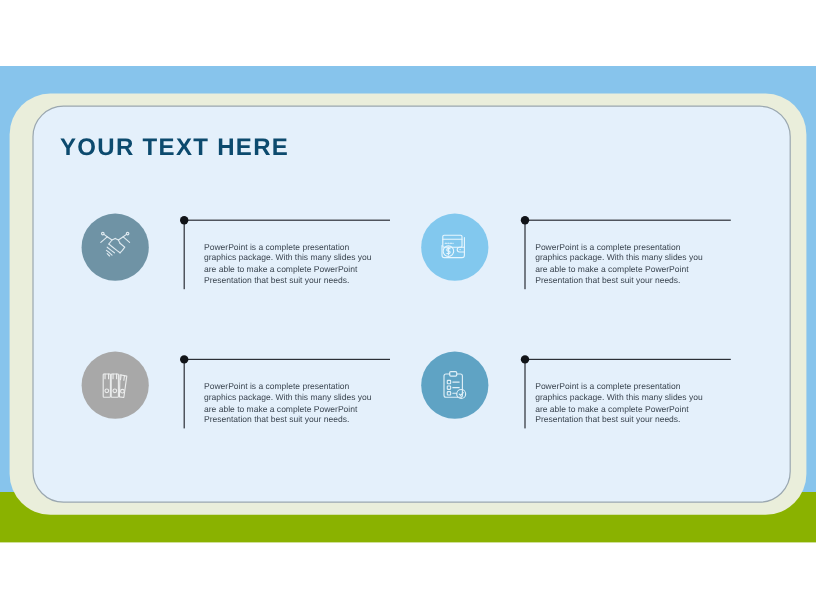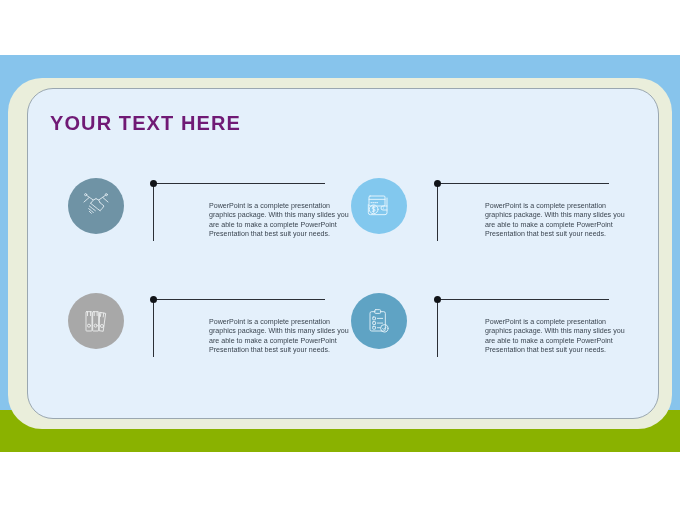--- a/index.html
+++ b/index.html
@@ -31,21 +31,21 @@
     border:1px solid #9aa7b0;
     border-radius:26px;
     box-sizing:border-box;
     overflow:hidden;
   }
 
   
   .title{
     position:absolute;left:50px;top:112px;
     font-size:20px;font-weight:bold;letter-spacing:1.1px;
-    color:#701a75;white-space:nowrap;
+    color:#0c4a6e;white-space:nowrap;
   }
 
   
   .item{position:absolute;}
   .circle{
     position:absolute;width:56px;height:56px;border-radius:50%;
     display:flex;align-items:center;justify-content:center;
   }
   .circle svg{display:block;}
 
@@ -59,21 +59,20 @@
   }
   .conn-v{
     position:absolute;left:3px;top:3px;width:1px;background:#2b2f36;
   }
 
   .para{
     position:absolute;
     font-size:7.1px;line-height:9.4px;color:#3b4550;
     font-family:"Liberation Sans",sans-serif;
     width:148px;
-    margin-left:39px;
   }
 </style>
 </head>
 <body>
 
 <div id="slide">
 
   <div class="band-blue"></div>
   <div class="band-green"></div>
   <div class="card-ivory"></div>

